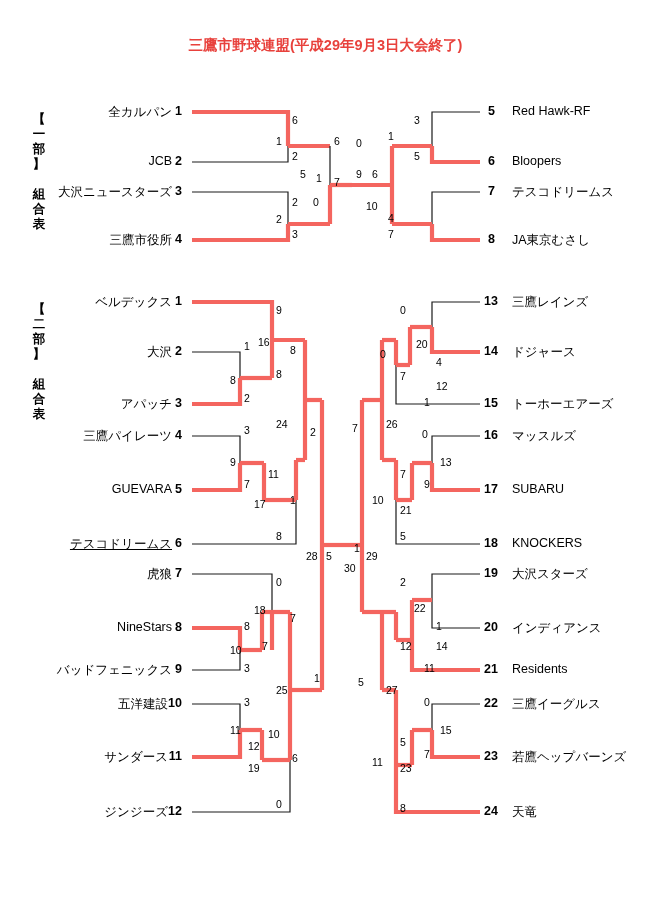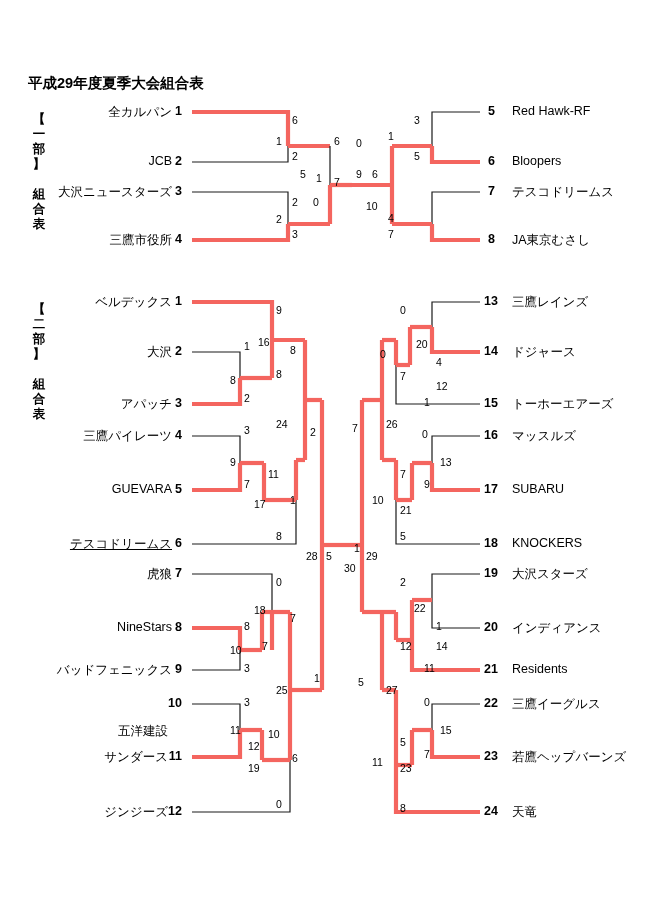--- a/index.html
+++ b/index.html
@@ -15,21 +15,21 @@
   .score{position:absolute;font-size:10.5px;color:#000;white-space:nowrap;}
   svg{position:absolute;left:0;top:0;}
   .ln{stroke:#1a1a1a;stroke-width:1.2;fill:none;}
   .win{stroke:#f4655f;stroke-width:4.2;fill:none;stroke-linecap:butt;}
 </style>
 </head>
 <body>
 
 <div id="root">
 
-  <div class="subtitle">平成29年度夏季大会組合表</div>
+  <div class="title">三鷹市野球連盟(平成29年9月3日大会終了)</div>
 
   <div class="secLabel" style="left:28px;top:112px;">
     <span>【</span><br><span>一</span><br><span>部</span><br><span>】</span><br><br><span>組</span><br><span>合</span><br><span>表</span>
   </div>
   <div class="secLabel" style="left:28px;top:302px;">
     <span>【</span><br><span>二</span><br><span>部</span><br><span>】</span><br><br><span>組</span><br><span>合</span><br><span>表</span>
   </div>
 
   <svg width="651" height="918">
 
@@ -207,21 +207,21 @@
   <div class="teamL" style="left:56px;top:482px;width:116px;">GUEVARA</div>
   <div class="numL" style="left:150px;top:482px;width:32px;">5</div>
   <div class="teamL" style="left:44px;top:536px;width:128px;text-decoration:underline;">テスコドリームス</div>
   <div class="numL" style="left:150px;top:536px;width:32px;">6</div>
   <div class="teamL" style="left:56px;top:566px;width:116px;">虎狼</div>
   <div class="numL" style="left:150px;top:566px;width:32px;">7</div>
   <div class="teamL" style="left:56px;top:620px;width:116px;">NineStars</div>
   <div class="numL" style="left:150px;top:620px;width:32px;">8</div>
   <div class="teamL" style="left:40px;top:662px;width:132px;">バッドフェニックス</div>
   <div class="numL" style="left:150px;top:662px;width:32px;">9</div>
-  <div class="teamL" style="left:56px;top:696px;width:112px;margin-top:27px;">五洋建設</div>
+  <div class="teamL" style="left:56px;top:696px;width:112px;">五洋建設</div>
   <div class="numL" style="left:142px;top:696px;width:40px;">10</div>
   <div class="teamL" style="left:56px;top:749px;width:112px;">サンダース</div>
   <div class="numL" style="left:142px;top:749px;width:40px;">11</div>
   <div class="teamL" style="left:56px;top:804px;width:112px;">ジンジーズ</div>
   <div class="numL" style="left:142px;top:804px;width:40px;">12</div>
 
   <div class="numR" style="left:484px;top:294px;">13</div>
   <div class="teamR" style="left:512px;top:294px;">三鷹レインズ</div>
   <div class="numR" style="left:484px;top:344px;">14</div>
   <div class="teamR" style="left:512px;top:344px;">ドジャース</div>

